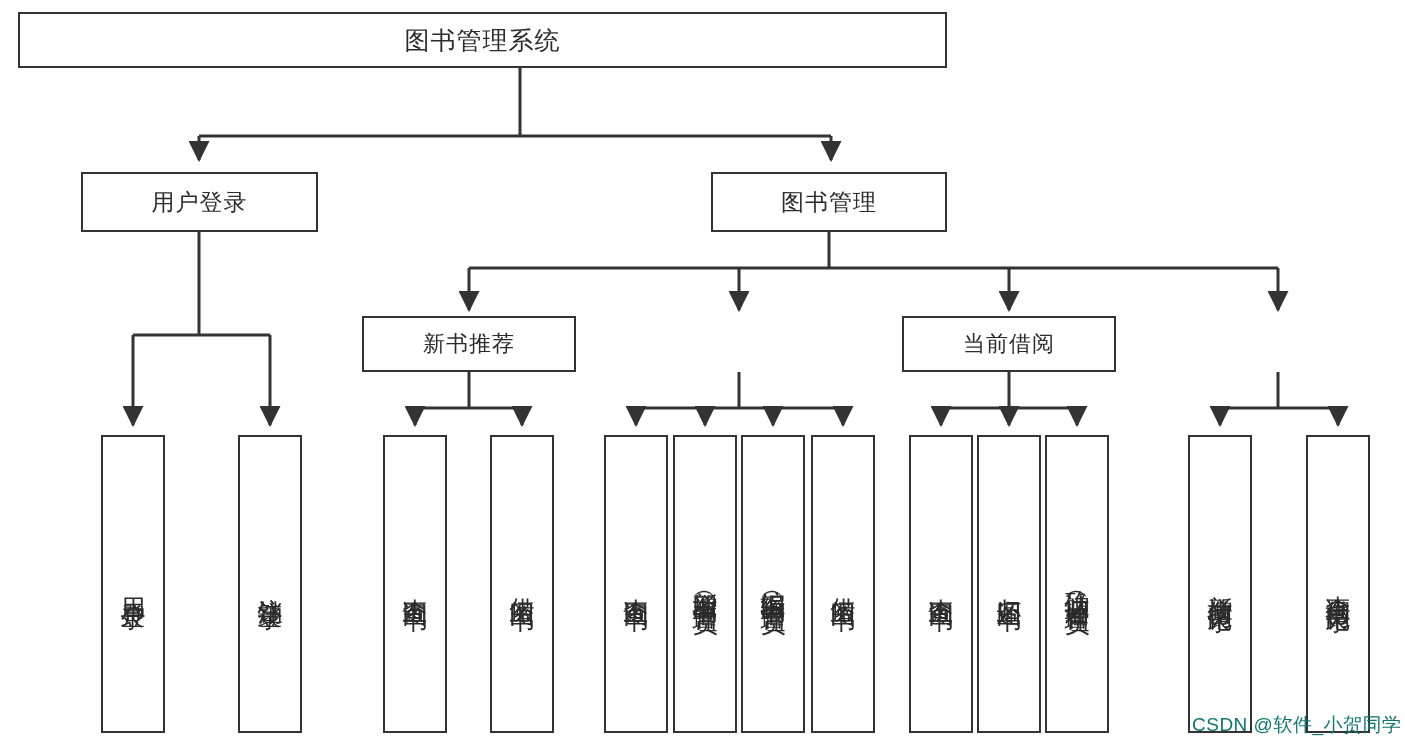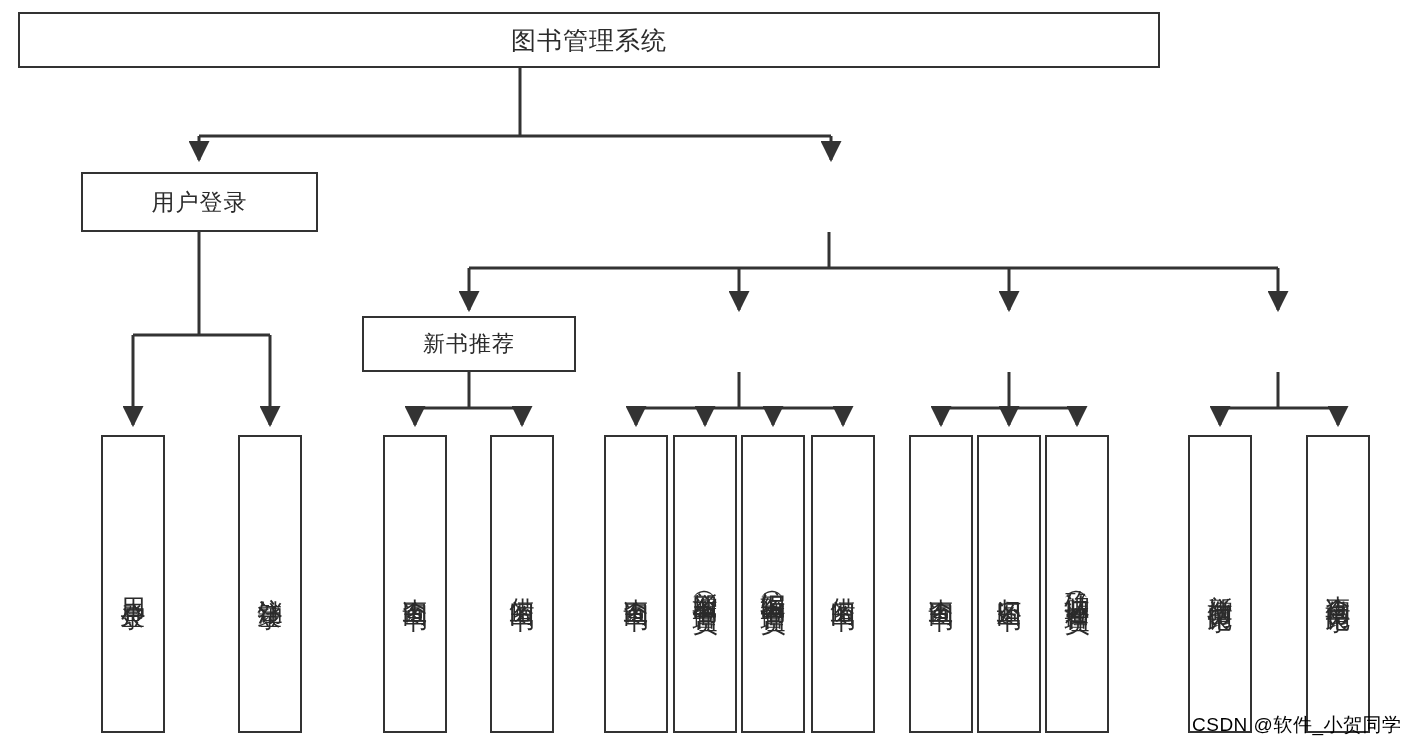--- a/index.html
+++ b/index.html
@@ -61,21 +61,21 @@
   }
   .htext {
     white-space: nowrap;
     letter-spacing: 1px;
   }
   .watermark {
     position: absolute;
     left: 1192px;
     top: 712px;
     font-size: 19px;
-    color: #000000;
+    color: #0f766e;
     white-space: nowrap;
     letter-spacing: 0.5px;
   }
 </style>
 </head>
 <body>
 
 <div id="canvas">
 
   <svg class="wires" viewBox="0 0 1405 747">
@@ -121,30 +121,36 @@
       <path d="M 1009 408 L 1009 425" marker-end="url(#arrow)"></path>
       <path d="M 1077 408 L 1077 425" marker-end="url(#arrow)"></path>
 
       <path d="M 1278 372 L 1278 408"></path>
       <path d="M 1220 408 L 1338 408"></path>
       <path d="M 1220 408 L 1220 425" marker-end="url(#arrow)"></path>
       <path d="M 1338 408 L 1338 425" marker-end="url(#arrow)"></path>
     </g>
   </svg>
 
-  <div class="node root" style="left:18px; top:12px; width:1142px; height:56px;">
+  <div class="node root" style="left:18px; top:12px; width:929px; height:56px;">
     <span class="htext">图书管理系统</span>
   </div>
 
   <div class="node level2" style="left:81px; top:172px; width:237px; height:60px;">
     <span class="htext">用户登录</span>
   </div>
+  <div class="node level2" style="left:711px; top:172px; width:236px; height:60px;">
+    <span class="htext">图书管理</span>
+  </div>
 
   <div class="node level3" style="left:362px; top:316px; width:214px; height:56px;">
     <span class="htext">新书推荐</span>
+  </div>
+  <div class="node level3" style="left:902px; top:316px; width:214px; height:56px;">
+    <span class="htext">当前借阅</span>
   </div>
 
   <div class="node leaf" style="left:101px; top:435px; width:64px; height:298px;">
     <span class="vtext">用户登录</span>
   </div>
   <div class="node leaf" style="left:238px; top:435px; width:64px; height:298px;">
     <span class="vtext">注销登录</span>
   </div>
 
   <div class="node leaf" style="left:383px; top:435px; width:64px; height:298px;">

